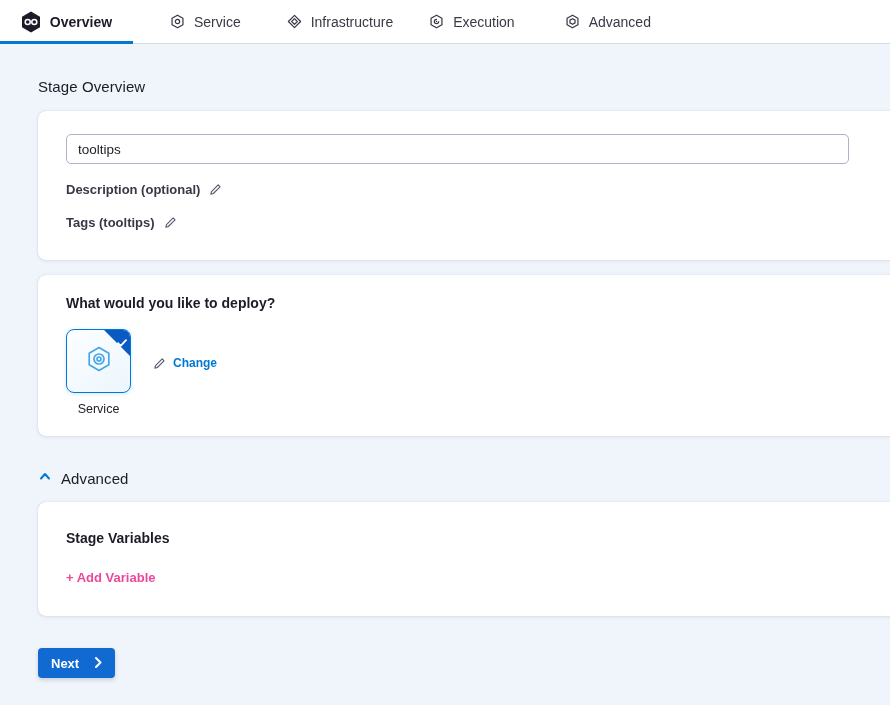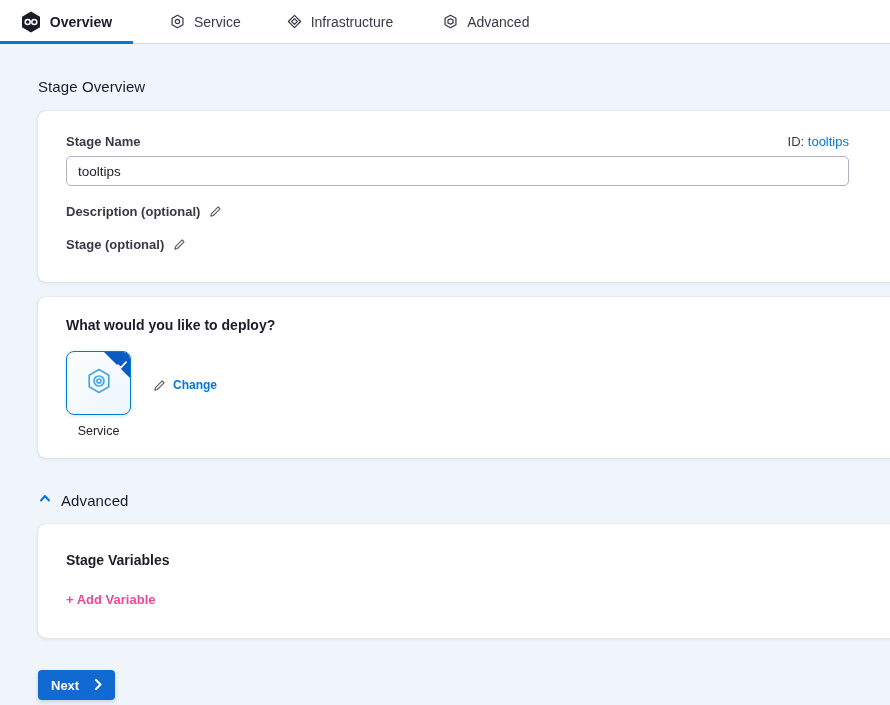--- a/index.html
+++ b/index.html
@@ -99,55 +99,58 @@
   <div class="tab tab-infra">
     <span class="ticon">
       <svg width="15" height="15" viewBox="0 0 16 16" fill="none" stroke="#383946" stroke-width="1.3" stroke-linejoin="round">
         <path d="M8 1.5 L14.5 8 L8 14.5 L1.5 8 Z"></path>
         <path d="M5 8 L8 11 L11 8 L8 5 Z"></path>
       </svg>
     </span>
     <span>Infrastructure</span>
   </div>
 
+  <div class="tab tab-exec">
+    <span class="ticon">
+      <svg width="15" height="15" viewBox="0 0 16 16" fill="none" stroke="#383946" stroke-width="1.3" stroke-linejoin="round">
+        <path d="M8 1.3 L13.8 4.6 V11.4 L8 14.7 L2.2 11.4 V4.6 Z"></path>
+        <path d="M10.3 8 a2.3 2.3 0 1 1 -2.3 -2.3" stroke-linecap="round"></path>
+        <circle cx="8" cy="8" r="0.8" fill="#383946" stroke="none"></circle>
+      </svg>
+    </span>
+    <span>Execution</span>
+  </div>
 
   <div class="tab tab-adv">
     <span class="ticon">
       <svg width="15" height="15" viewBox="0 0 16 16" fill="none" stroke="#383946" stroke-width="1.3" stroke-linejoin="round">
         <path d="M8 1.3 L13.8 4.6 V11.4 L8 14.7 L2.2 11.4 V4.6 Z"></path>
         <path d="M8 5 L10.7 6.5 V9.5 L8 11 L5.3 9.5 V6.5 Z"></path>
       </svg>
     </span>
     <span>Advanced</span>
   </div>
 </header>
 
 <main class="content">
 
   <h2 class="h-section page-title">Stage Overview</h2>
 
   <section class="card card-overview">
-    <div class="name-row">
-      <span class="field-label">Stage Name</span>
-      <span class="id-text">
-        <span>ID:</span>
-        <a href="#">tooltips</a>
-      </span>
-    </div>
     <input class="stage-input" type="text" value="tooltips" style="">
     <div class="opt-row">
       <span>Description (optional)</span>
       <span class="pencil">
         <svg width="13" height="13" viewBox="0 0 14 14" fill="none" stroke="currentColor" stroke-width="1.2" stroke-linecap="round" stroke-linejoin="round">
           <path d="M9.9 2.1 l2 2 L4.7 11.3 l-2.7.7.7-2.7z"></path>
         </svg>
       </span>
     </div>
     <div class="opt-row">
-      <span>Stage (optional)</span>
+      <span>Tags (tooltips)</span>
       <span class="pencil">
         <svg width="13" height="13" viewBox="0 0 14 14" fill="none" stroke="currentColor" stroke-width="1.2" stroke-linecap="round" stroke-linejoin="round">
           <path d="M9.9 2.1 l2 2 L4.7 11.3 l-2.7.7.7-2.7z"></path>
         </svg>
       </span>
     </div>
   </section>
 
   <section class="card card-deploy">
     <div class="deploy-q">What would you like to deploy?</div>

